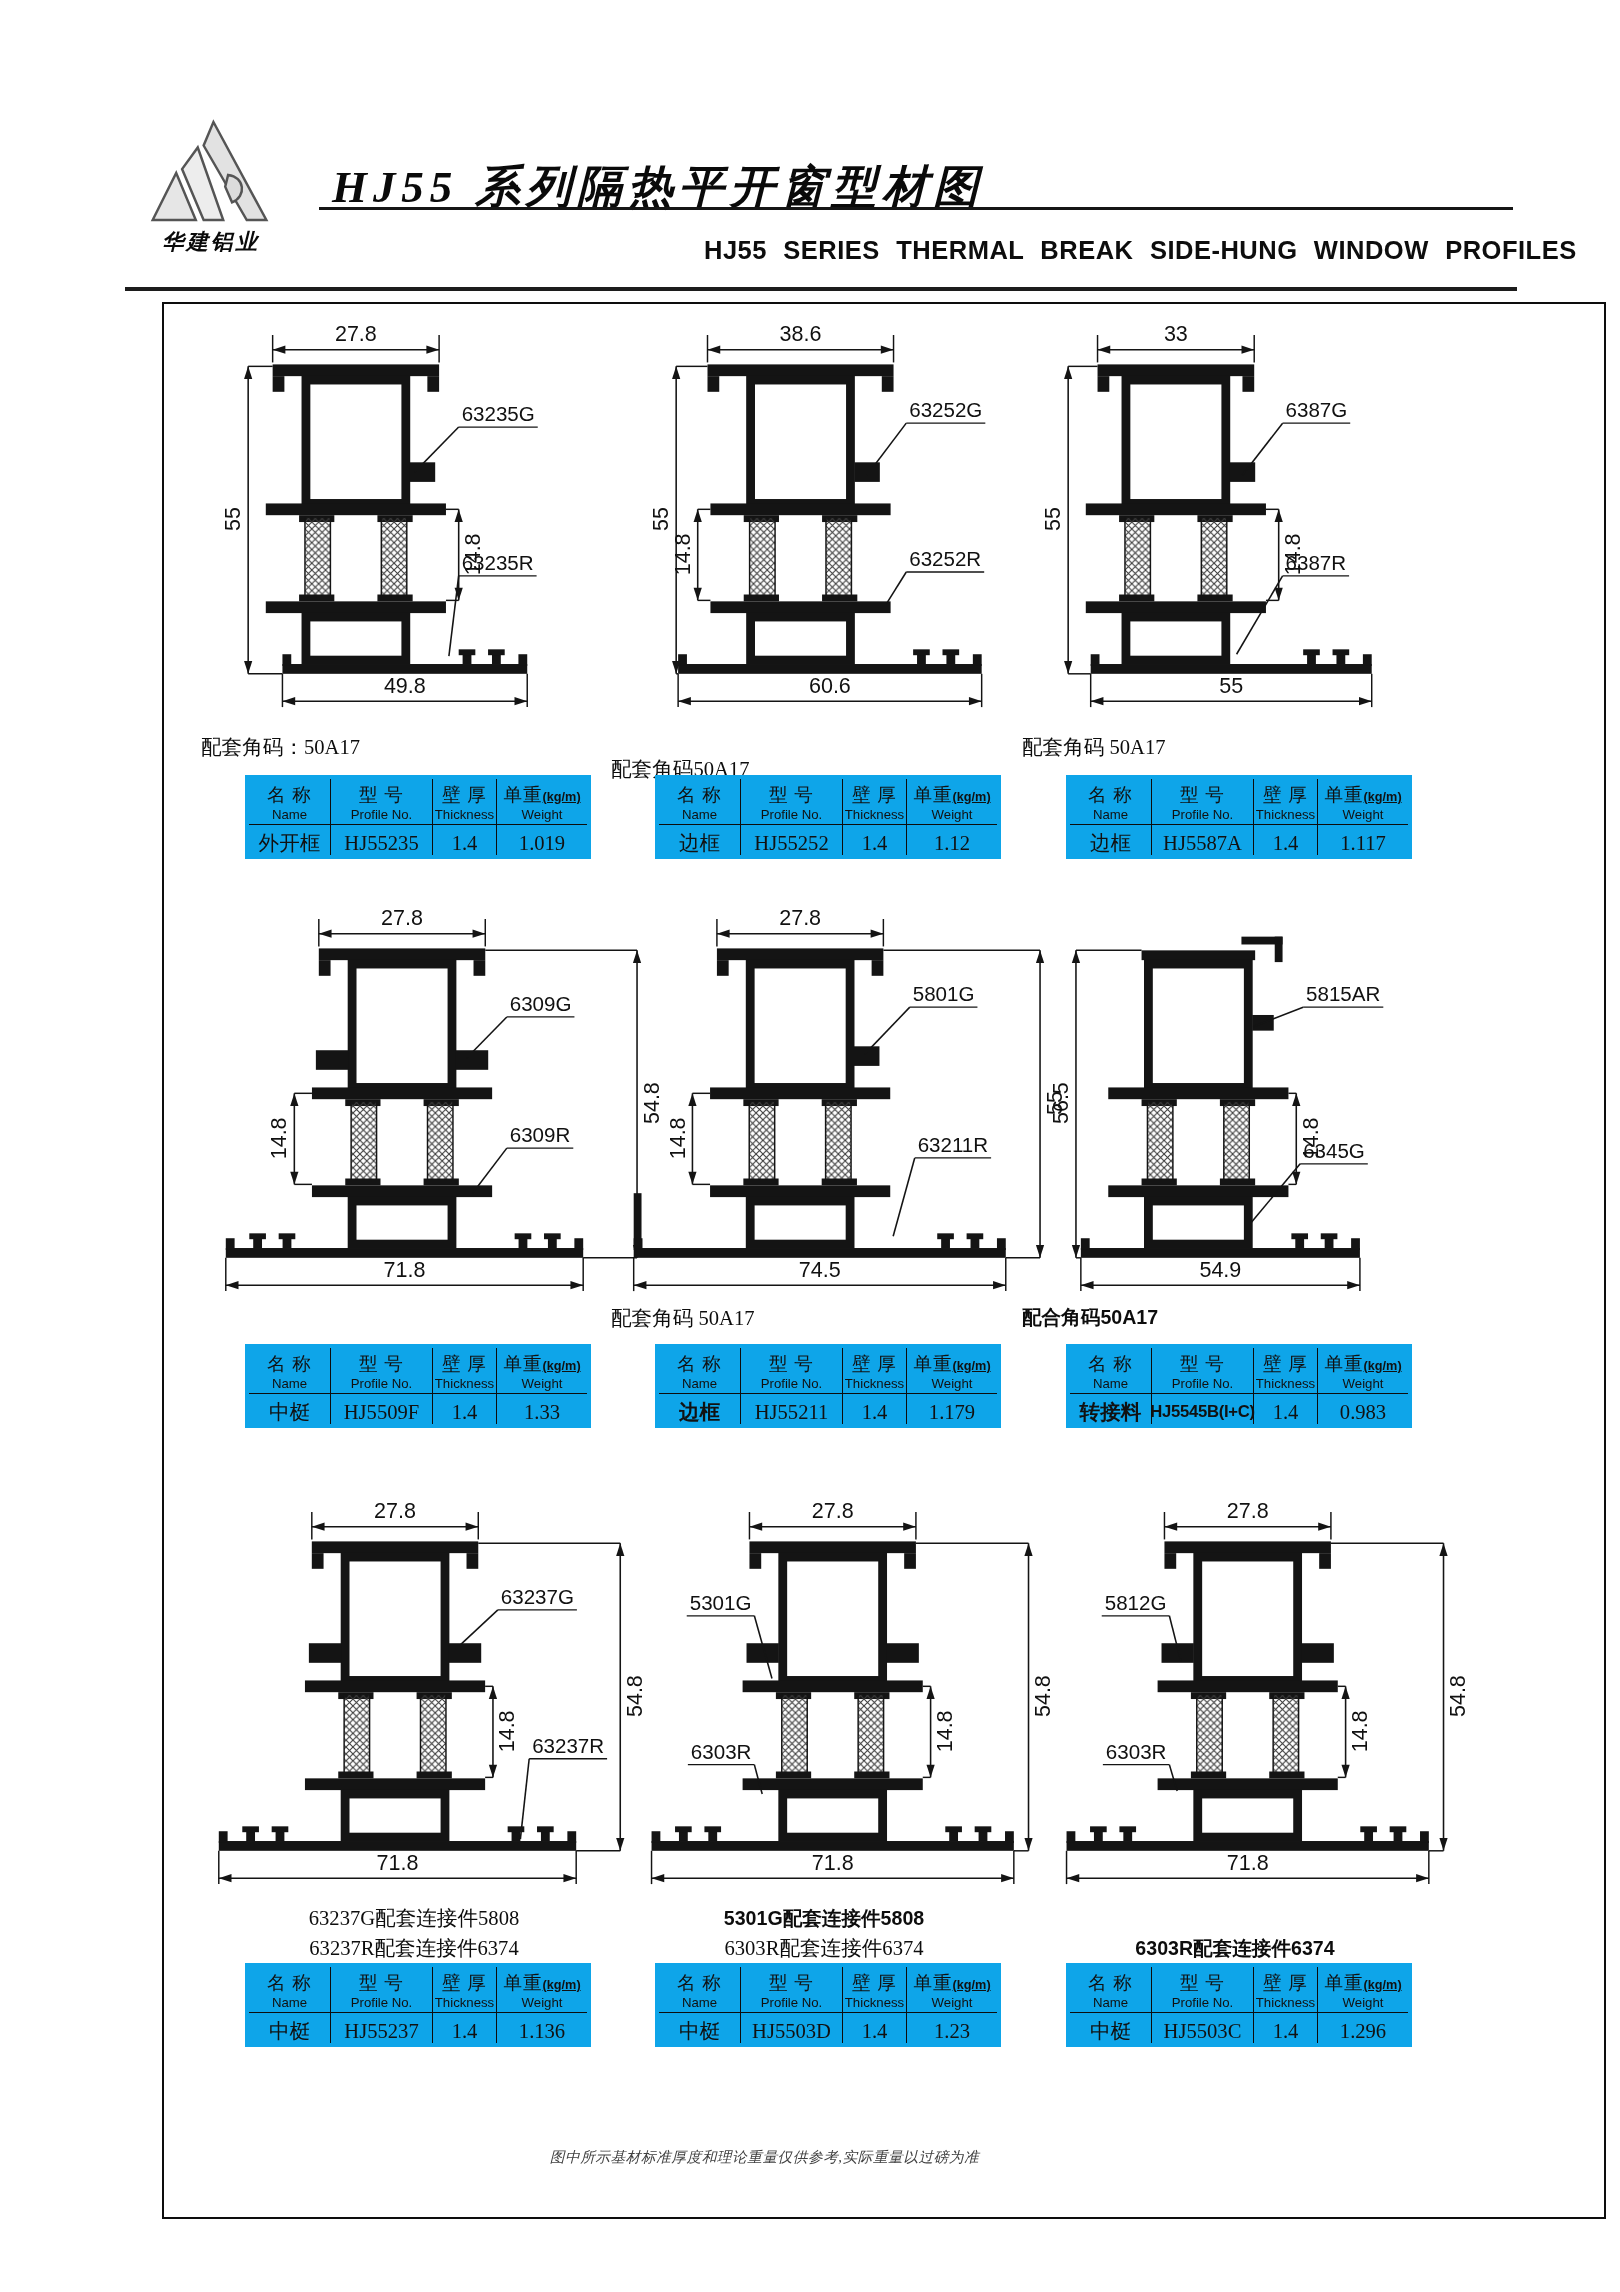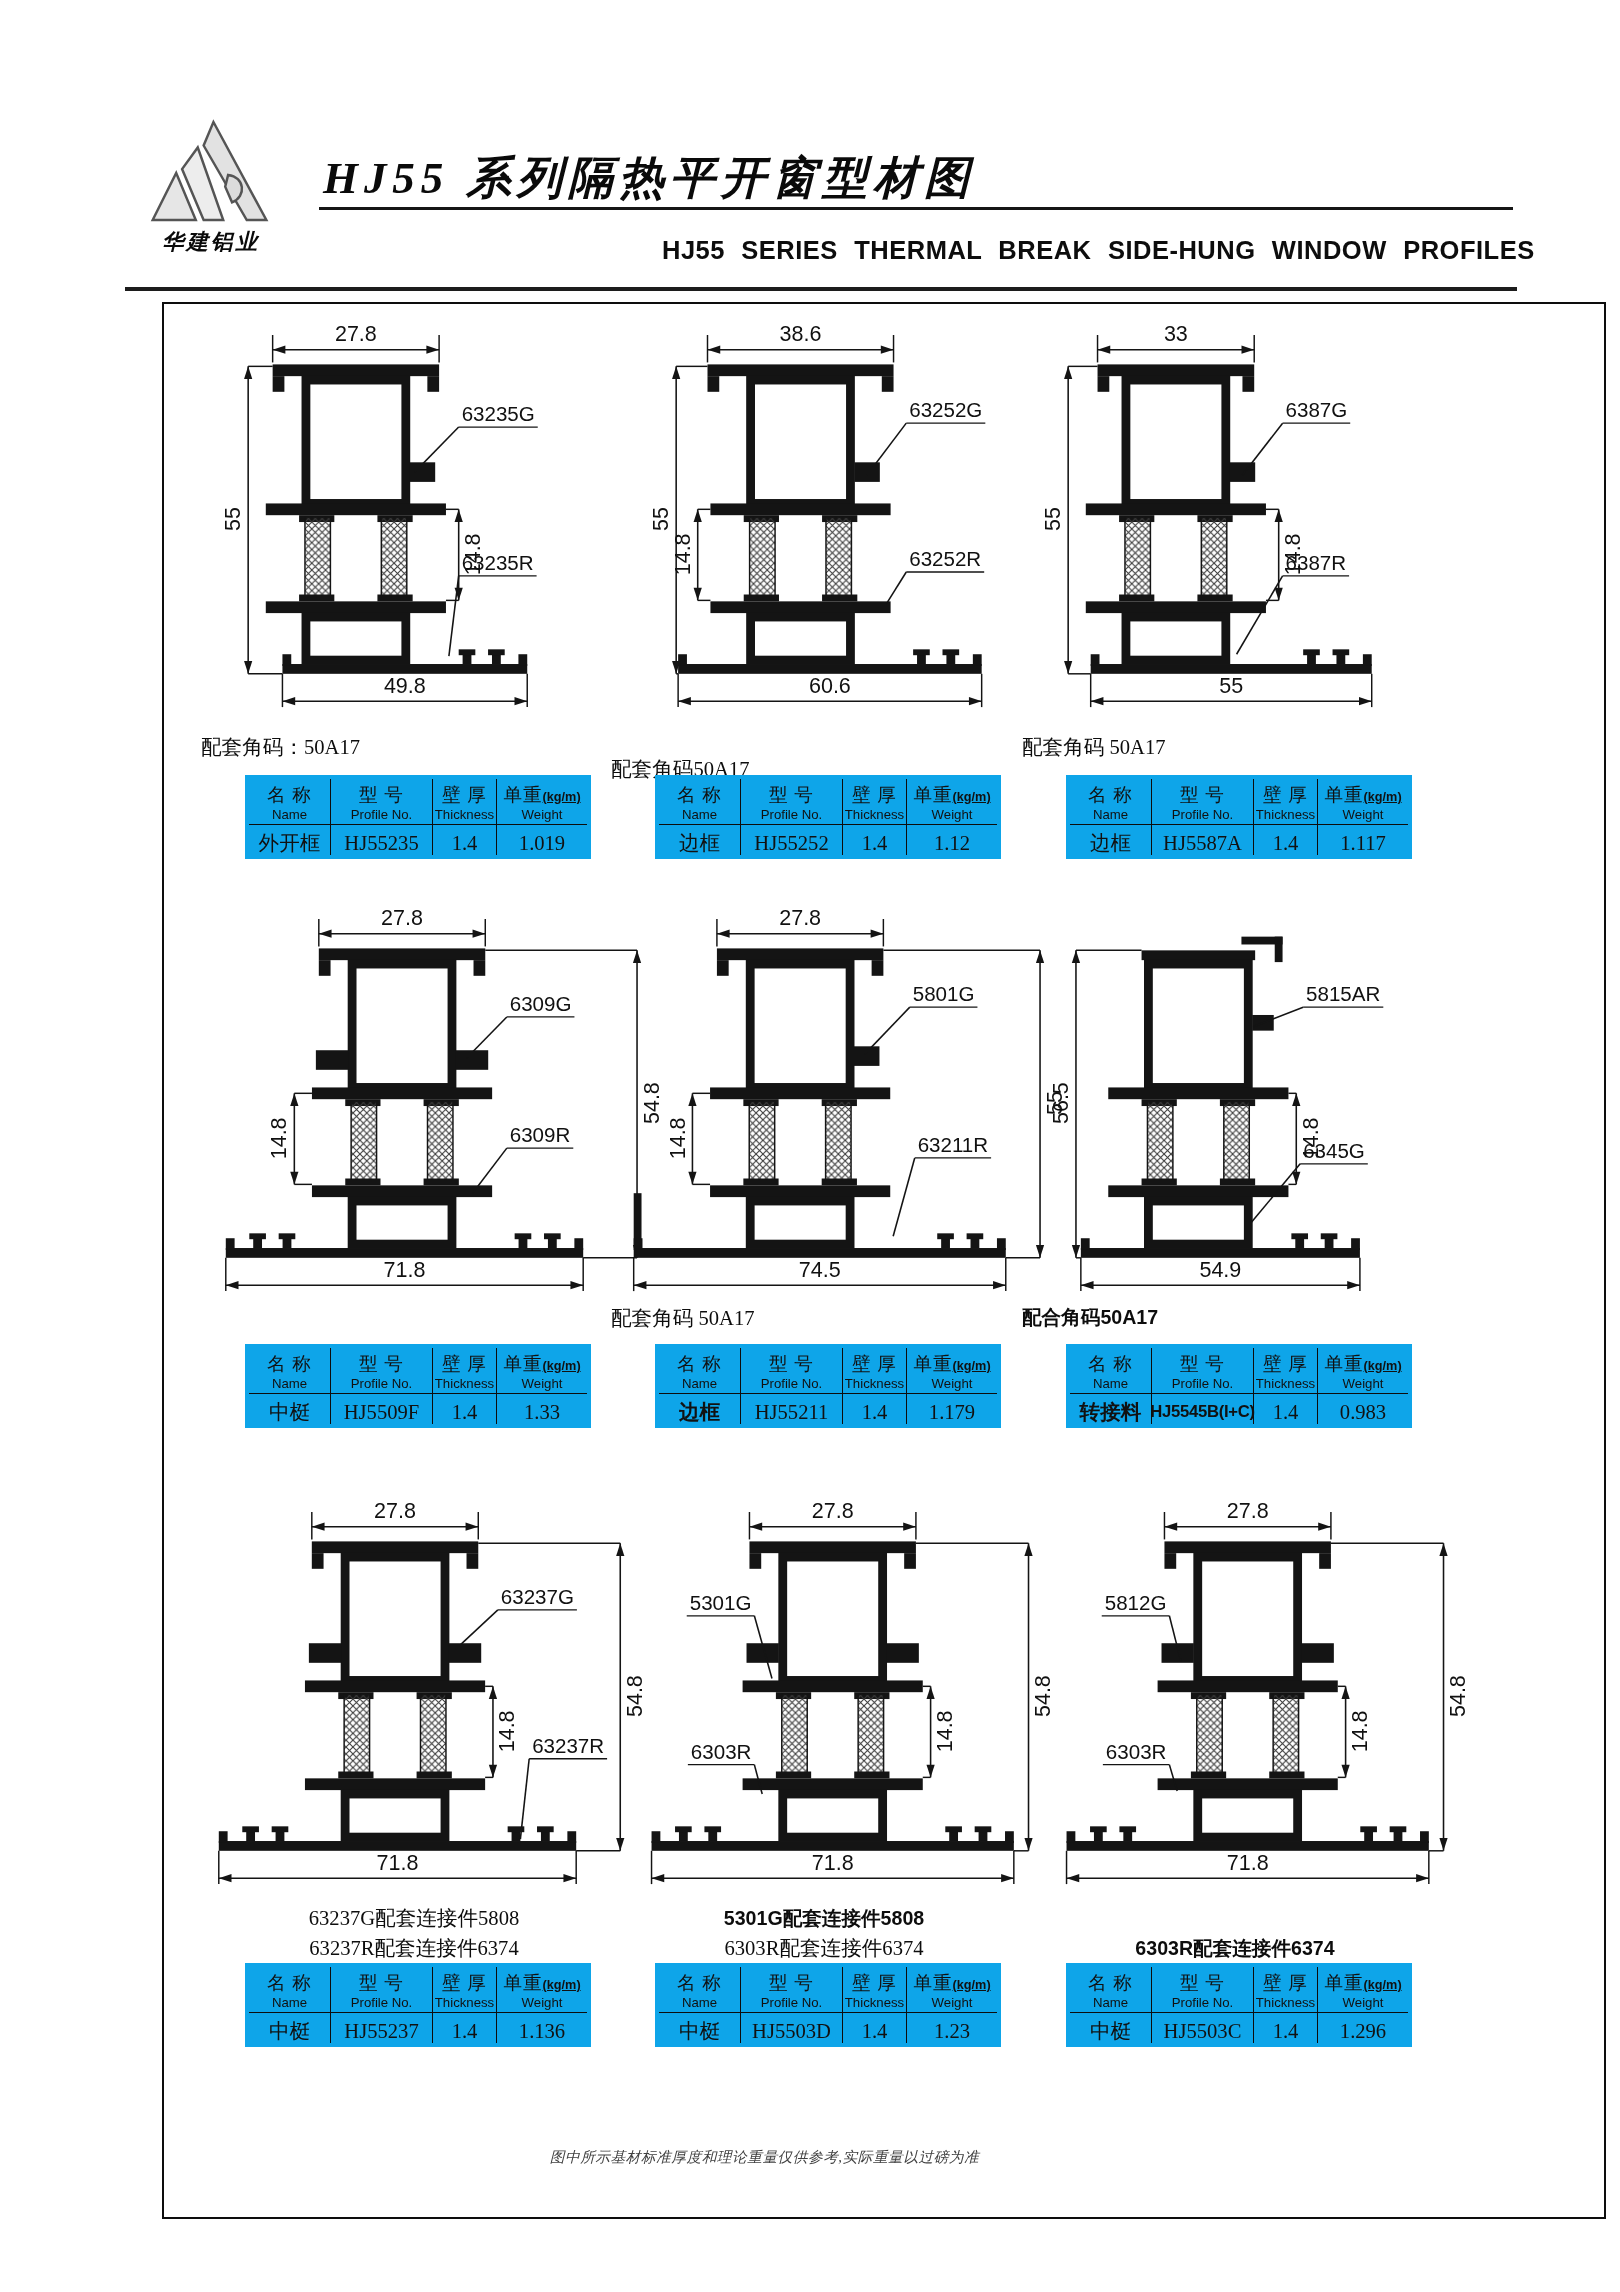--- a/index.html
+++ b/index.html
@@ -1,18 +1,18 @@
 <!DOCTYPE html>
 <html><head>
 <meta charset="utf-8">
 <style>
   html,body{margin:0;padding:0;background:#fff;}
   body{width:1620px;height:2293px;position:relative;font-family:"Liberation Serif",serif;color:#111;overflow:hidden;}
   .abs{position:absolute;}
-  .title{font:700 45px "Liberation Serif",serif;font-style:italic;letter-spacing:5.9px;white-space:nowrap;color:#0a0a0a;margin:4px;}
+  .title{font:700 45px "Liberation Serif",serif;font-style:italic;letter-spacing:5.9px;white-space:nowrap;color:#0a0a0a;margin:13px;}
   .logo-text{font:700 21.6px "Liberation Serif",serif;font-style:italic;letter-spacing:2.9px;color:#0a0a0a;text-align:center;}
   .title-underline{background:#161616;height:2.9px;}
   .subtitle{font:700 25.5px "Liberation Sans",sans-serif;letter-spacing:0.5px;word-spacing:8.8px;text-align:right;white-space:nowrap;color:#0d0d0d;}
   .header-divider{background:#1c1c1c;height:3.9px;}
   .content-border{border:2.5px solid #0d0d0d;background:transparent;}
   .cap{font:20.6px "Liberation Serif",serif;text-align:left;white-space:nowrap;color:#0d0d0d;}
   .cap.b{font-weight:700;font-family:"Liberation Sans",sans-serif;font-size:19.6px;}
   .notes{display:flex;flex-direction:column;justify-content:flex-end;}
   .note-line{font:20.6px "Liberation Serif",serif;line-height:30px;text-align:center;white-space:nowrap;color:#0d0d0d;}
   .note-line.b{font-weight:700;font-family:"Liberation Sans",sans-serif;font-size:19.6px;}
@@ -45,21 +45,21 @@
   <svg width="147" height="110" viewBox="0 0 150 112">
     <path d="M78 6 L132 106 L112 106 L68 30 Z" fill="#e2e2e2" stroke="#555" stroke-width="2.5"></path>
     <path d="M62 32 L88 106 L68 106 L46 54 Z" fill="#ededed" stroke="#555" stroke-width="2.5"></path>
     <path d="M40 58 L60 106 L16 106 Z" fill="#e6e6e6" stroke="#555" stroke-width="2.5"></path>
     <path d="M93 60 C110 62 112 82 97 88 L90 72 Z" fill="#dcdcdc" stroke="#555" stroke-width="2.5"></path>
   </svg>
 </div>
 <div class="abs logo-text" style="left:125px;top:227px;width:172px">华建铝业</div>
 <h1 class="abs title" style="left:319px;top:144px">HJ55 系列隔热平开窗型材图</h1>
 <div class="abs title-underline" style="left:319px;top:207px;width:1194px"></div>
-<div class="abs subtitle" style="left:662px;top:236px;width:836px">HJ55 SERIES THERMAL BREAK SIDE-HUNG WINDOW PROFILES</div>
+<div class="abs subtitle" style="left:704px;top:236px;width:836px">HJ55 SERIES THERMAL BREAK SIDE-HUNG WINDOW PROFILES</div>
 <div class="abs header-divider" style="left:125px;top:287px;width:1392px"></div>
 
 <div class="abs content-border" style="left:162px;top:302px;width:1440px;height:1913px"></div>
 <div id="cells">
     <svg width="470" height="402" viewBox="0 0 480 410" style="position:absolute;left:209px;top:323px">
       <rect x="65" y="42" width="170" height="12" fill="#141414"></rect>
       <rect x="65" y="54" width="12" height="16" fill="#141414"></rect>
       <rect x="223" y="54" width="12" height="16" fill="#141414"></rect>
       <rect x="99" y="58" width="102" height="126" fill="#fff" stroke="#141414" stroke-width="9"></rect>
       <rect x="205" y="142" width="26" height="20" fill="#141414"></rect>

